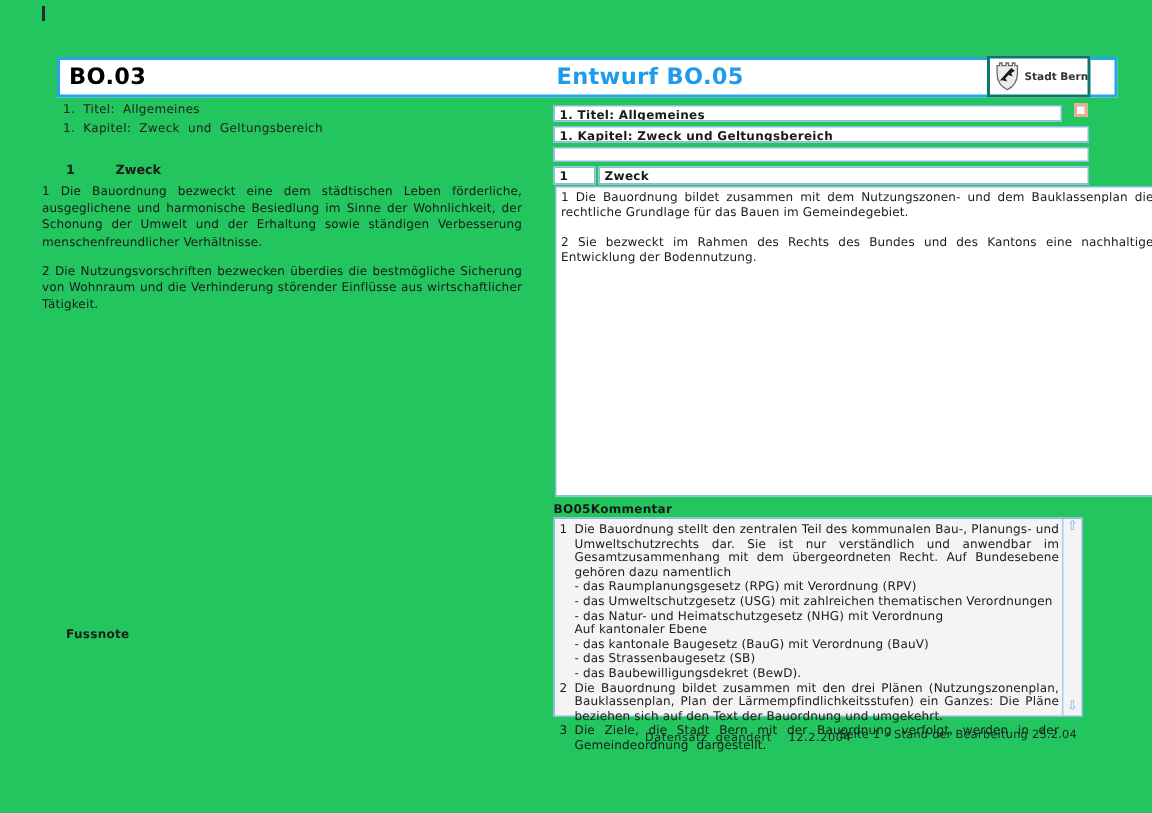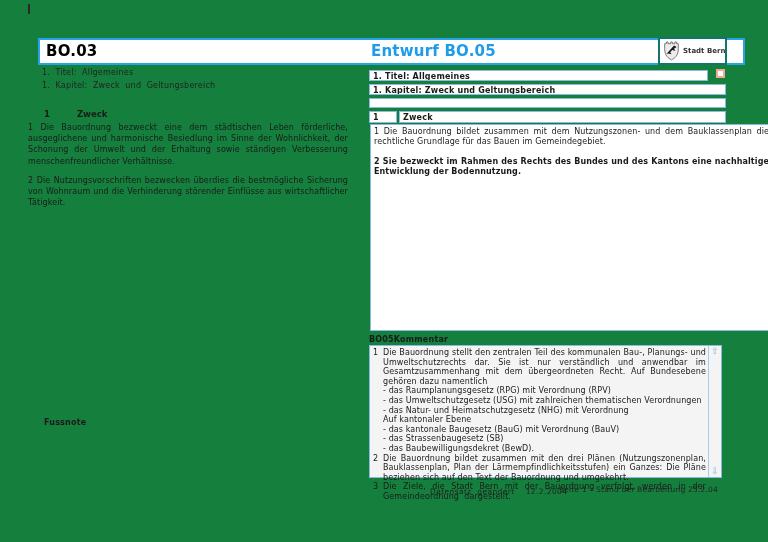--- a/index.html
+++ b/index.html
@@ -1,19 +1,19 @@
 <!DOCTYPE html>
 <html><head>
 <meta charset="utf-8">
 <style>
   * { margin:0; padding:0; box-sizing:border-box; }
   html,body { background:#fff; }
   body { font-family:"DejaVu Sans", sans-serif; color:#1a1a1a; }
   #page {
-    position:relative; width:768px; height:542px; background:#15803d;
+    position:relative; width:768px; height:542px; background:#22c55e;
     overflow:hidden; font-size:8px;
   }
   .abs { position:absolute; }
 
   
   .corner-tick { left:28px; top:4px; width:2px; height:10px; background:#2a2a2a; }
 
   
   .header-box {
     left:38px; top:38px; width:707px; height:27px;
@@ -59,21 +59,21 @@
 
   
   .textbox {
     border:1px solid #8BB9E0; background:#fff;
   }
   .main-box { left:370px; top:124px; width:416px; height:207px; }
   .main-box .content {
     position:absolute; left:0; top:0; right:14px; bottom:0;
     padding:2px 2px 2px 3px; text-align:justify; line-height:1.3; letter-spacing:.1px;
   }
-  .main-box .content p + p { margin-top:9px;font-weight:bold; }
+  .main-box .content p + p { margin-top:9px; }
 
   .scrollcol {
     position:absolute; right:0; top:0; bottom:0; width:13px;
     border-left:1px solid #A9CCEA;
     display:flex; flex-direction:column; justify-content:space-between; align-items:center;
   }
   .scroll-arrow {
     font-size:9px; line-height:9px; color:#7EB6E6; cursor:pointer;
     padding:1px 0; user-select:none;
   }

